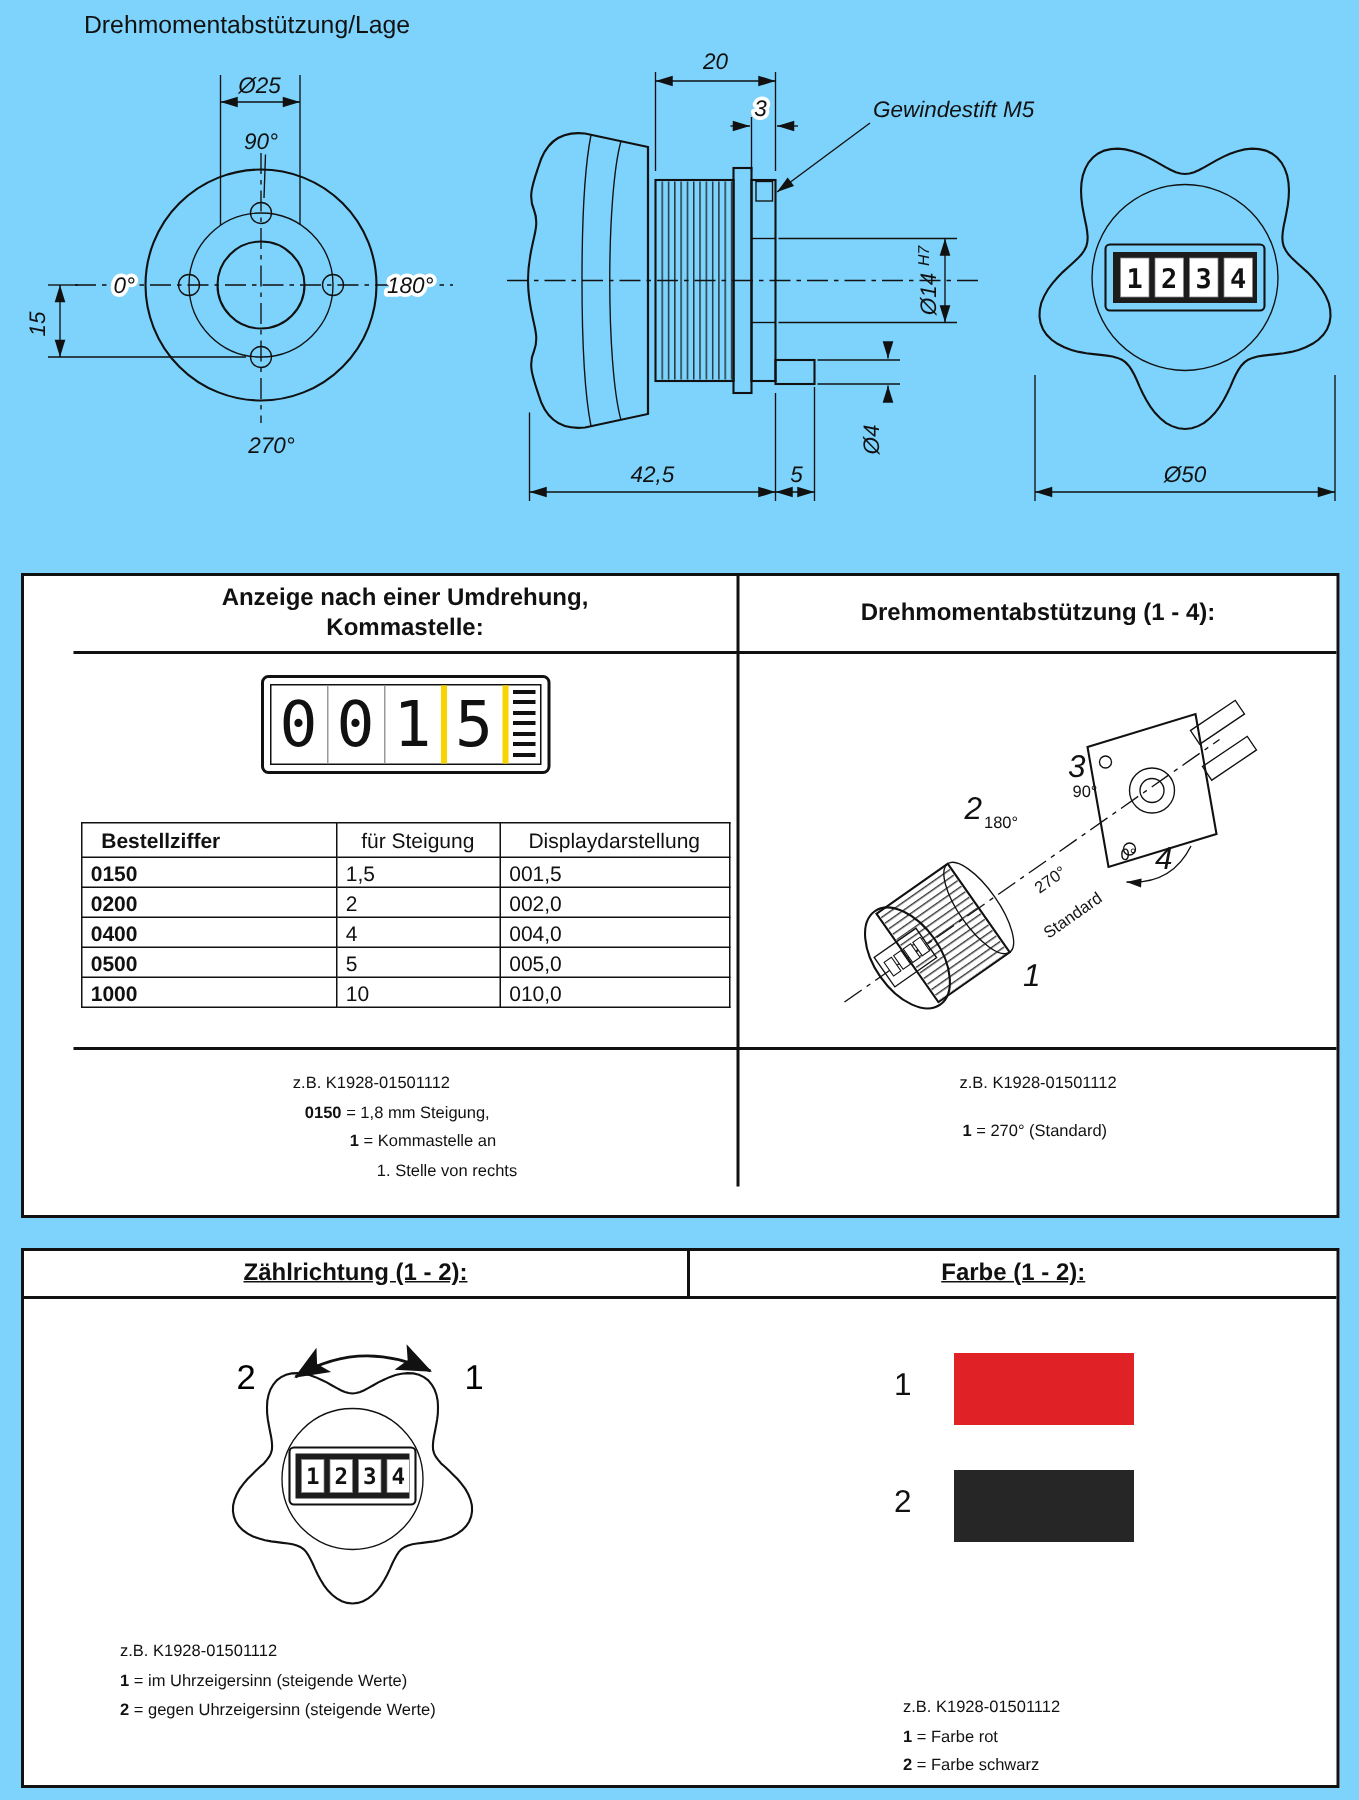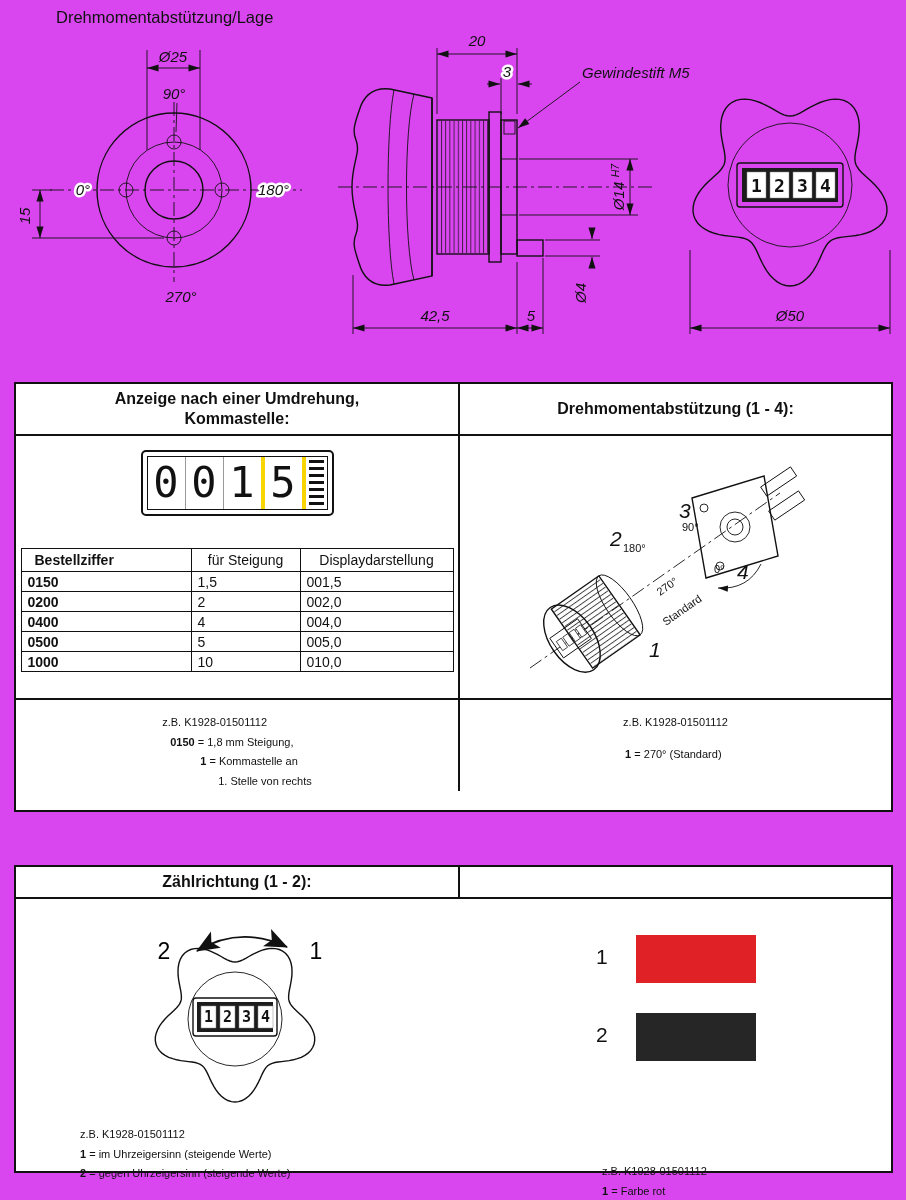--- a/index.html
+++ b/index.html
@@ -1,38 +1,38 @@
 <!DOCTYPE html>
 <html><head>
 <meta charset="utf-8">
 <style>
   html,body{margin:0;padding:0;background:#fff;}
-  .page{position:relative;width:906px;height:1200px;background:#d946ef;
+  .page{position:relative;width:906px;height:1200px;background:#7dd3fc;
         font-family:"Liberation Sans",sans-serif;color:#111;overflow:hidden;}
   .title{position:absolute;left:56px;top:8px;font-size:16.5px;}
   svg{position:absolute;left:0;top:0;}
   #topdraw{left:0;top:0;}
 
   
   .ln{stroke:#111;stroke-width:1.4;fill:none;}
   .thin{stroke-width:0.9;}
   .cl{stroke:#111;stroke-width:0.9;fill:none;stroke-dasharray:14 4 3 4;}
   .dim{stroke:#111;stroke-width:0.9;fill:none;}
   .dt{font:italic 15px "Liberation Sans",sans-serif;fill:#111;}
   .dts{font:italic 10.5px "Liberation Sans",sans-serif;fill:#111;}
   .num{font:italic 21px "Liberation Sans",sans-serif;fill:#111;}
   .sm{font:11px "Liberation Sans",sans-serif;fill:#111;}
   .halo{stroke:#fff;stroke-width:5px;paint-order:stroke;stroke-linejoin:round;}
   .dig{font:bold 18px "DejaVu Sans Mono",monospace;fill:#111;}
   .digs{font:bold 15px "DejaVu Sans Mono",monospace;fill:#111;}
 
   
   .tbl{position:absolute;left:14px;width:879px;border:2.5px solid #111;box-sizing:border-box;background:#fff;}
-  #tbl1{top:382px;height:430px;}
-  #tbl2{top:865px;height:308px;}
+  #tbl1{top:382px;height:430px;padding-left:33px;}
+  #tbl2{top:832px;height:360px;text-decoration:underline;}
   .row{display:flex;box-sizing:border-box;}
   .hdrrow1{height:52px;border-bottom:2px solid #111;}
   .hdrrow2{height:32px;border-bottom:2px solid #111;}
   .lcell{width:444px;border-right:2px solid #111;box-sizing:border-box;position:relative;}
   .rcell{flex:1;position:relative;}
   .hd{display:flex;flex-direction:column;justify-content:center;align-items:center;
       font-weight:bold;font-size:16px;line-height:20px;text-align:center;}
   .content1{height:262px;}
   .exrow{border-top:2px solid #111;flex:1;}
   .content2{flex:1;}
@@ -338,20 +338,23 @@
         </div>
       </div>
     </div>
   </div>
 
   <div id="tbl2" class="tbl">
     <div class="row hdrrow2">
       <div class="lcell hd">
         <div>Zählrichtung (1 - 2):</div>
       </div>
+      <div class="rcell hd">
+        <div>Farbe (1 - 2):</div>
+      </div>
     </div>
 
     <div class="row content2">
       <div class="lcell">
         <svg width="442" height="222" viewBox="0 0 442 222">
           <defs>
             <marker id="z-ar" viewBox="0 0 12 10" refX="10.5" refY="5" markerWidth="14" markerHeight="12" orient="auto-start-reverse">
               <path d="M11,5 L0,0.5 L2.5,5 L0,9.5 Z" fill="#111"></path>
             </marker>
           </defs>

